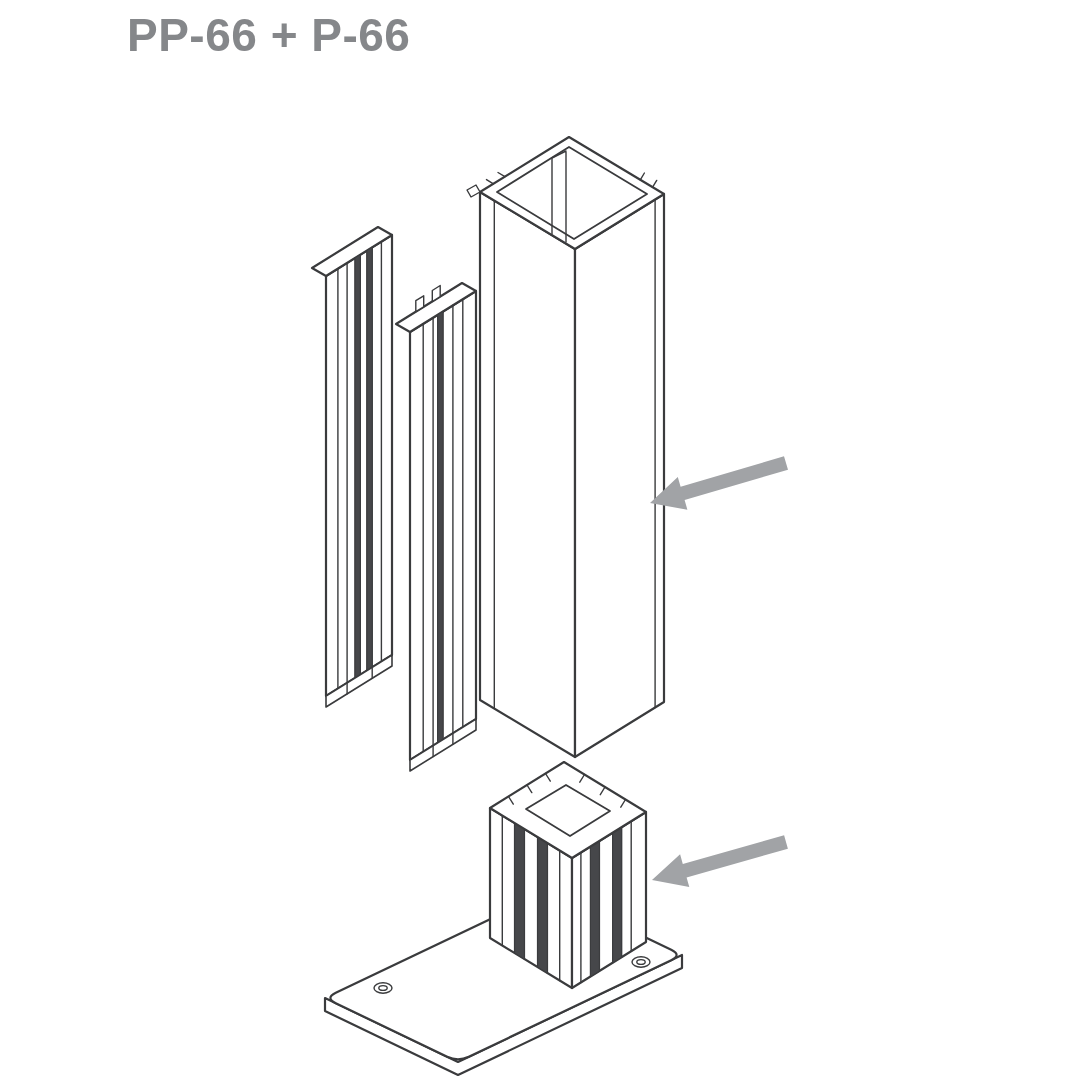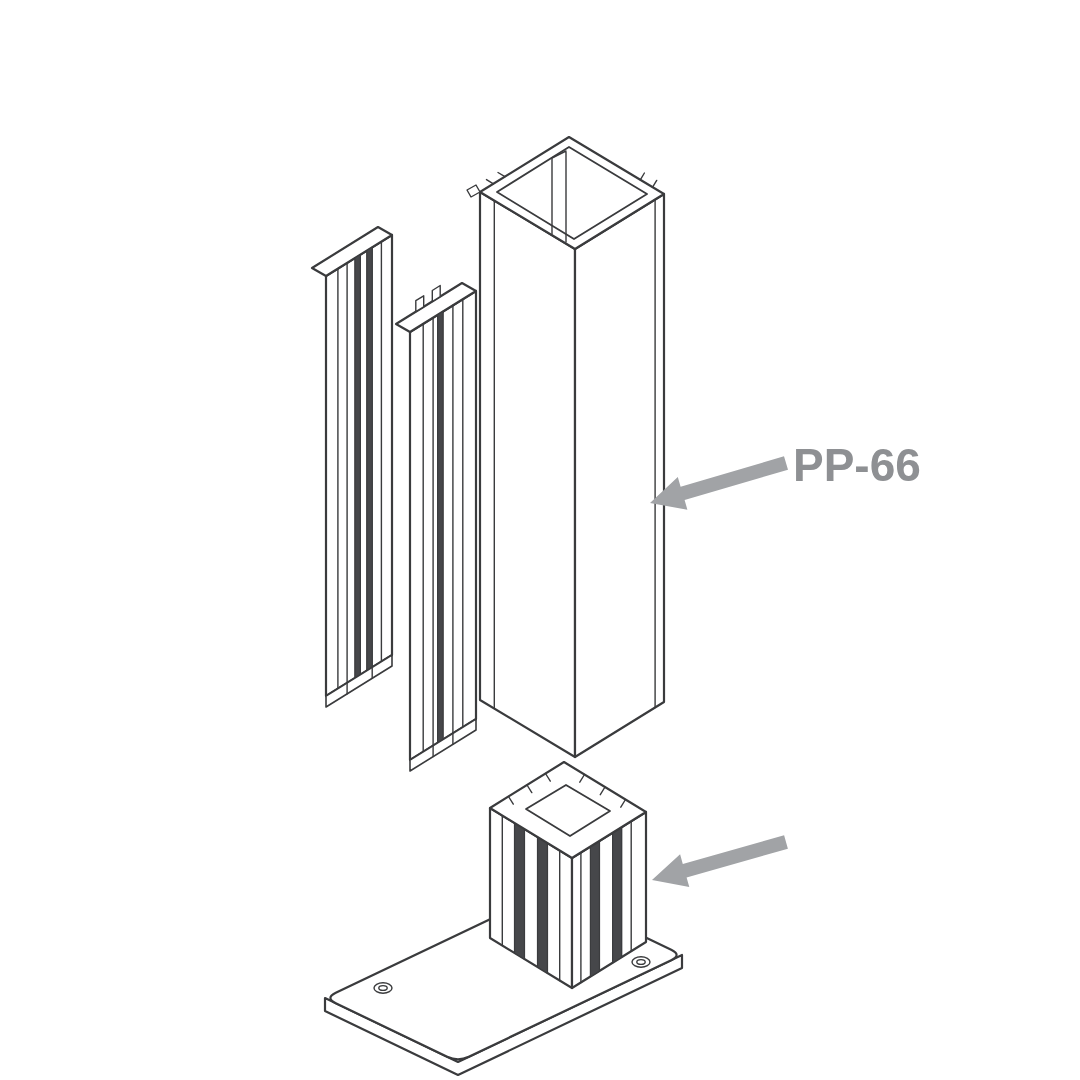--- a/index.html
+++ b/index.html
@@ -19,20 +19,21 @@
   .callout-label.p66{left:793px;top:818px;}
   .facefill{fill:#ffffff;stroke:#3a3b3d;stroke-width:2.2;stroke-linejoin:round;}
   .detail{stroke:#3a3b3d;fill:none;stroke-width:1.4;stroke-linejoin:round;stroke-linecap:round;}
   .groove{fill:#46474a;stroke:#3a3b3d;stroke-width:0.8;}
 </style>
 </head>
 <body>
 
 <div class="canvas">
 
+  <div class="page-title">PP-66 + P-66</div>
 
   <svg class="diagram-svg" width="1080" height="1080" viewBox="0 0 1080 1080">
 
     <g>
       <polygon class="facefill" points="326,276 392,235 392,655 326,696"></polygon>
       <polygon class="facefill" points="312,268 378,227 392,235 326,276"></polygon>
       <path class="detail" d="M337.9,268.6 L337.9,688.6 M347.1,262.9 L347.1,682.9 M355,258 L355,678 M360.3,254.7 L360.3,674.7 M366.9,250.6 L366.9,670.6 M372.2,247.3 L372.2,667.3 M381.4,241.6 L381.4,661.6"></path>
       <polygon class="groove" points="355,258 360.3,254.7 360.3,674.7 355,678"></polygon>
       <polygon class="groove" points="366.9,250.6 372.2,247.3 372.2,667.3 366.9,670.6"></polygon>
       <path class="facefill" d="M326,696 L392,655 L392,666 L326,707 Z" style="stroke-width:1.6"></path>
@@ -85,15 +86,14 @@
       <polygon class="groove" points="612.7,832.7 621.6,827.2 621.6,957.2 612.7,962.7"></polygon>
       <polygon class="facefill" points="490,808 564,762 646,812 572,858"></polygon>
       <polygon class="facefill" points="526,809 566,785 610,811 570,836" style="stroke-width:1.8"></polygon>
       <path class="detail" d="M508.5,796.5 L513.3,804.1 M527,785 L531.8,792.6 M545.5,773.5 L550.3,781.1 M584.5,774.5 L579.8,782.2 M605,787 L600.3,794.7 M625.5,799.5 L620.8,807.2"></path>
     </g>
 
     <polygon points="784,456.3 680.6,486.7 677.8,477.1 650,503 687.4,509.7 684.6,500.1 788,469.7" fill="#a1a3a6"></polygon>
     <polygon points="784.1,835.3 682.8,864 680.1,854.3 652,880 689.3,887.1 686.6,877.4 787.9,848.7" fill="#a1a3a6"></polygon>
   </svg>
 
-  <div class="callout-label pp66">PP-66</div>
 
 </div>
 
 </body></html>

